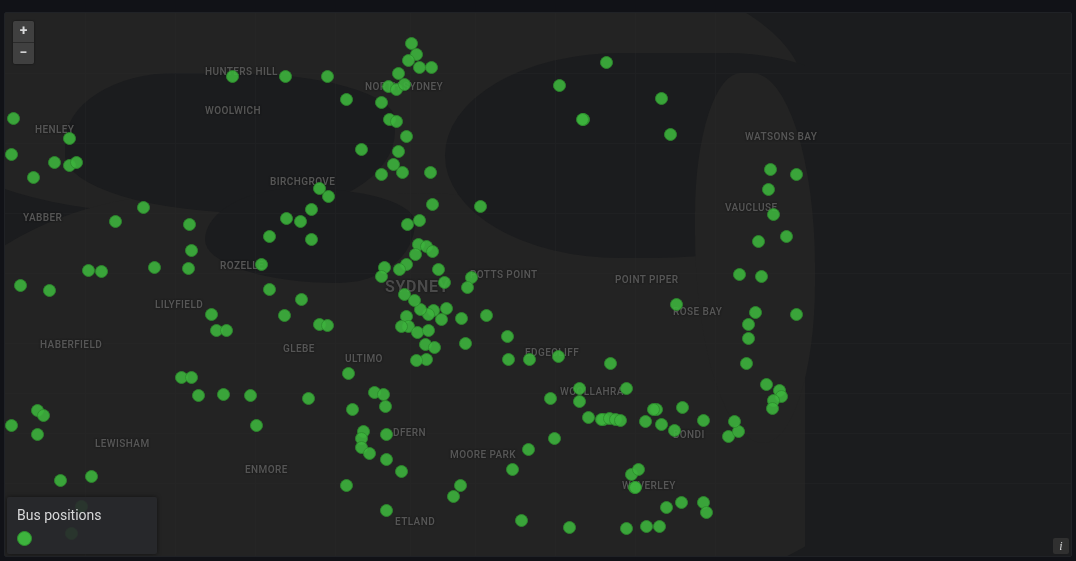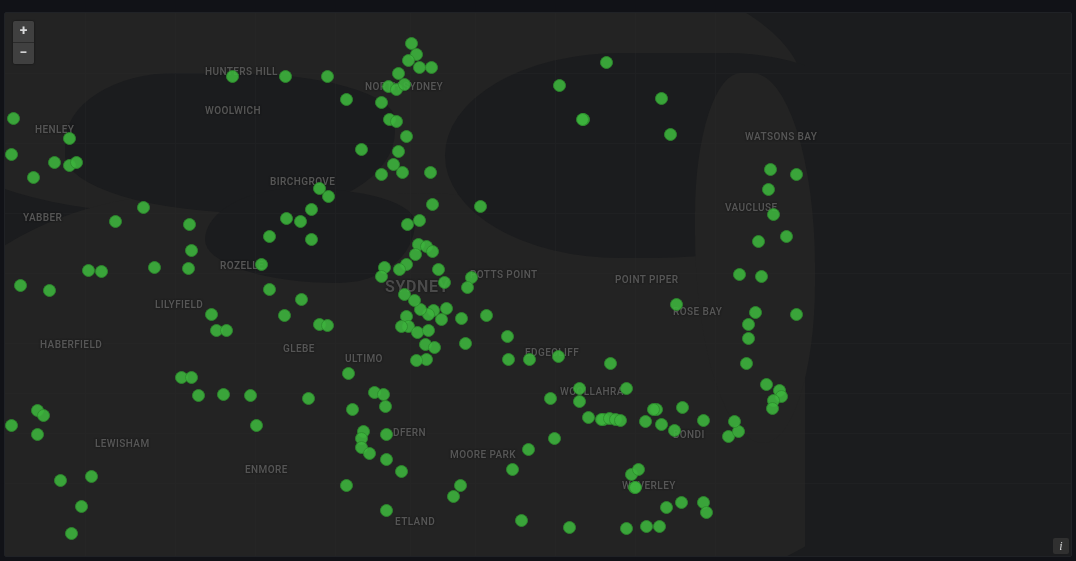--- a/index.html
+++ b/index.html
@@ -207,20 +207,26 @@
       <div class="road-v" style="left:710px"></div>
     </div>
 
     <div class="zoom-ctrl">
       <div class="zoom-btn">+</div>
       <div class="zoom-btn">−</div>
     </div>
 
     <div class="attrib">i</div>
 
+    <div class="legend">
+      <div class="legend-title">Bus positions</div>
+      <div class="legend-row">
+        <div class="legend-dot"></div>
+      </div>
+    </div>
 
     <div class="label big" style="left:380px; top:264px;">SYDNEY</div>
 
     <div id="labels">
         <div class="label" style="left: 200px; top: 53px;">HUNTERS HILL</div>
         <div class="label" style="left: 200px; top: 92px;">WOOLWICH</div>
         <div class="label" style="left: 30px; top: 111px;">HENLEY</div>
         <div class="label" style="left: 265px; top: 163px;">BIRCHGROVE</div>
         <div class="label" style="left: 18px; top: 199px;">YABBER</div>
         <div class="label" style="left: 215px; top: 247px;">ROZELLE</div>

